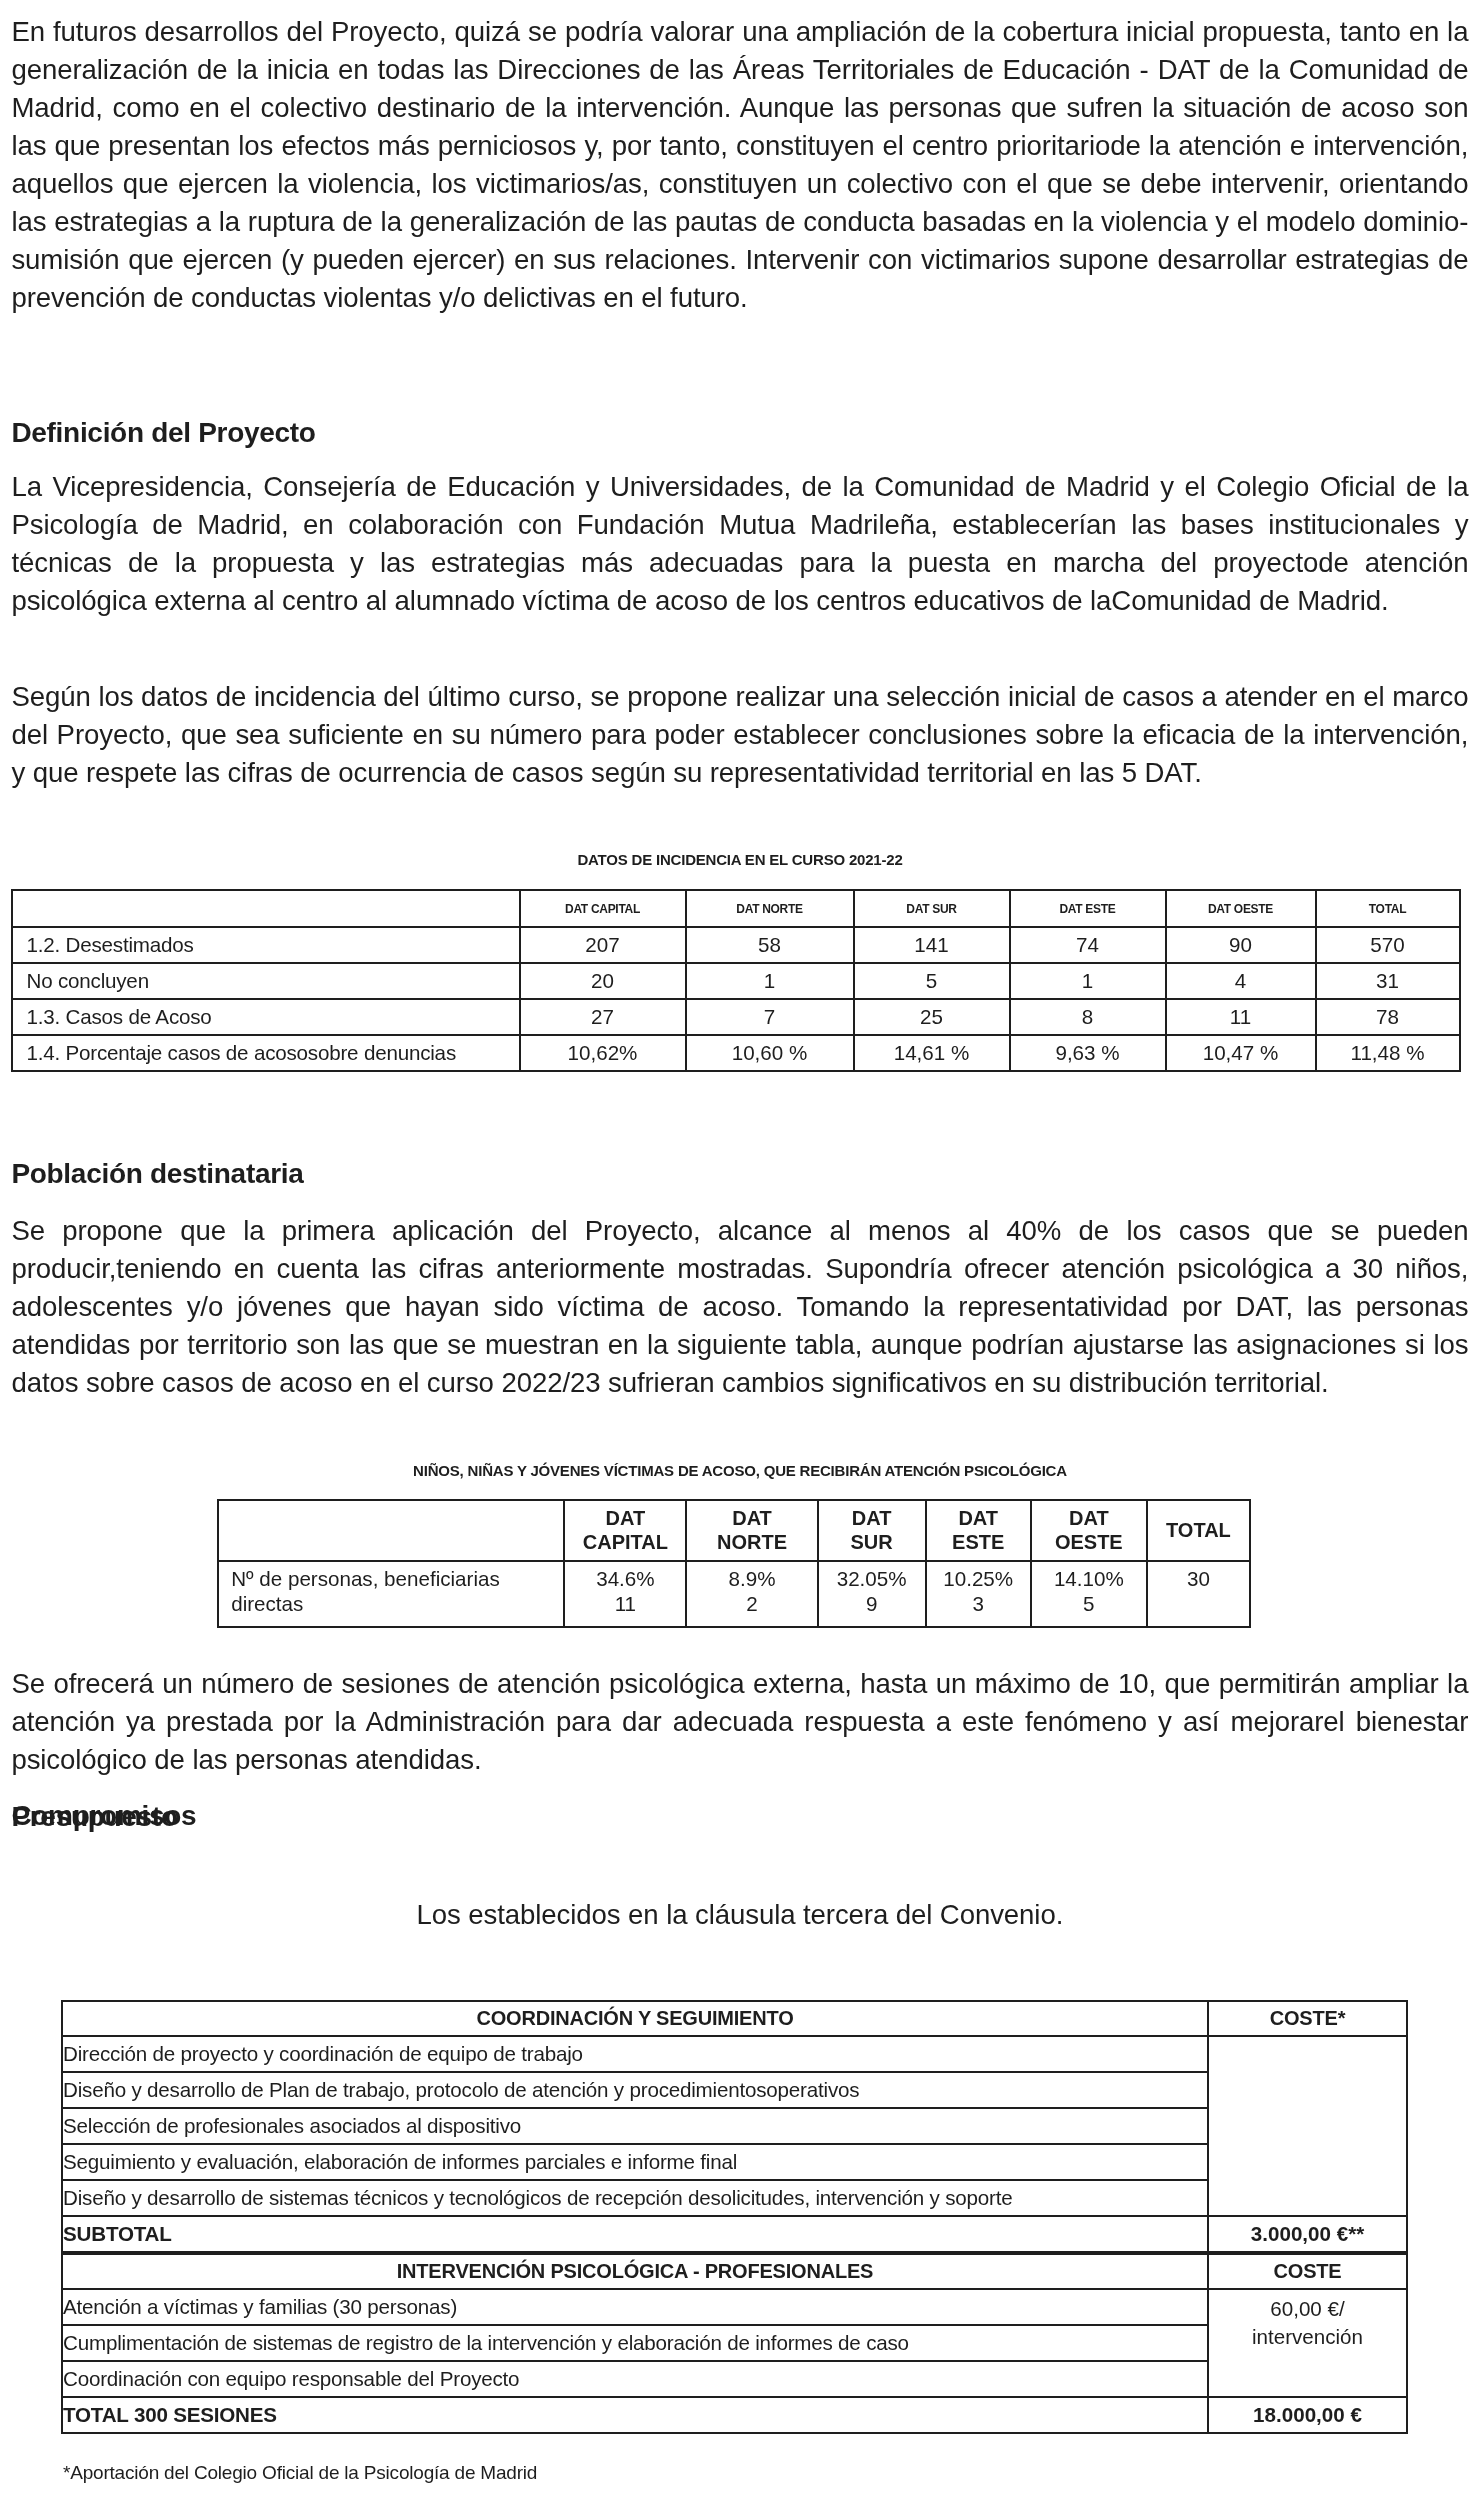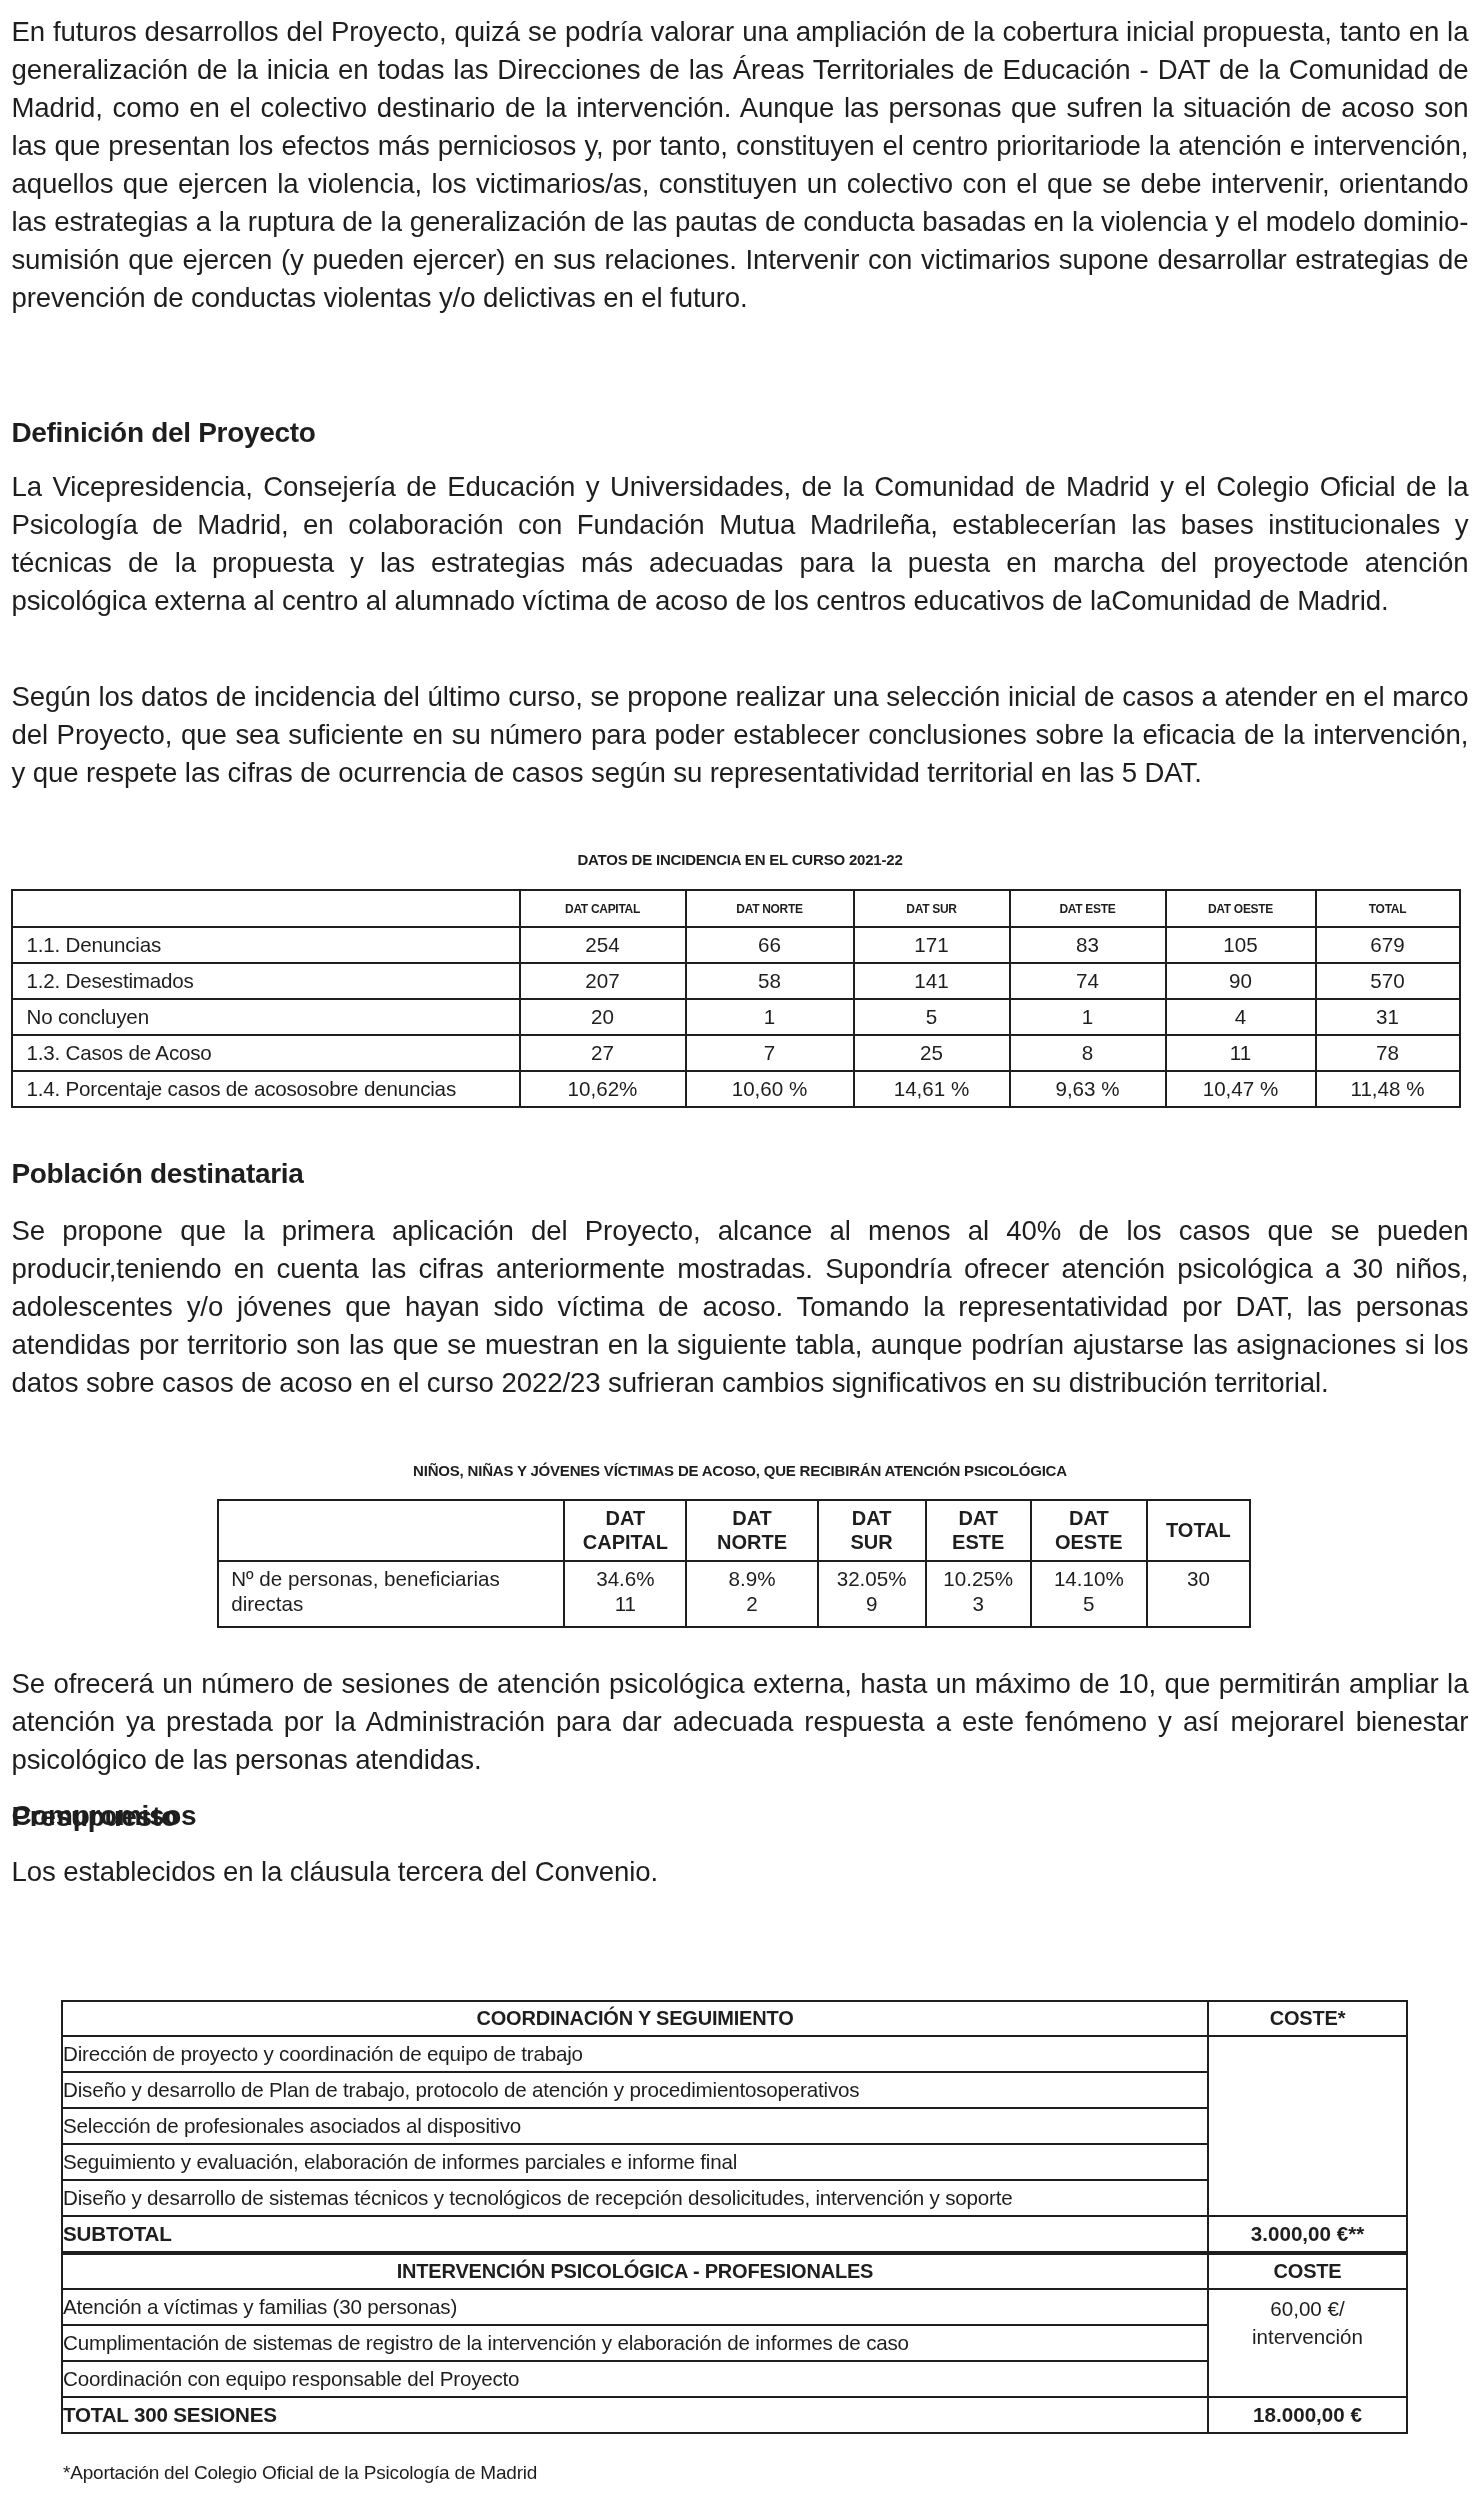--- a/index.html
+++ b/index.html
@@ -7,21 +7,21 @@
     width: 1480px; height: 2512px; position: relative; overflow: hidden;
     color: #1e1e1e;
     font-family: "Liberation Sans", sans-serif;
   }
   .para {
     position: absolute; left: 11.4px; width: 1457px;
     font-size: 27.6px; line-height: 38px;
     text-align: justify; margin: 0;
     letter-spacing: -0.1px;
   }
-  .para.last-left { text-align: left; }
+  .para.last-left { text-align: center; margin-top: 43px; }
   .heading {
     position: absolute; left: 11.4px;
     font-size: 28px; font-weight: bold; margin: 0; line-height: 35px;
     letter-spacing: -0.3px;
   }
   .tcaption {
     position: absolute; left: 0; width: 1480px; text-align: center;
     font-size: 15px; font-weight: bold; margin: 0; line-height: 24.5px;
     letter-spacing: -0.2px;
   }
@@ -82,29 +82,20 @@
       <tr>
     <th></th>
     <th>DAT CAPITAL</th>
     <th>DAT NORTE</th>
     <th>DAT SUR</th>
     <th>DAT ESTE</th>
     <th>DAT OESTE</th>
     <th>TOTAL</th>
   </tr>
   <tr>
-    <td class="lbl">1.1.  Denuncias</td>
-    <td>254</td>
-    <td>66</td>
-    <td>171</td>
-    <td>83</td>
-    <td>105</td>
-    <td>679</td>
-  </tr>
-  <tr>
     <td class="lbl">1.2.  Desestimados</td>
     <td>207</td>
     <td>58</td>
     <td>141</td>
     <td>74</td>
     <td>90</td>
     <td>570</td>
   </tr>
   <tr>
     <td class="lbl">No concluyen</td>

